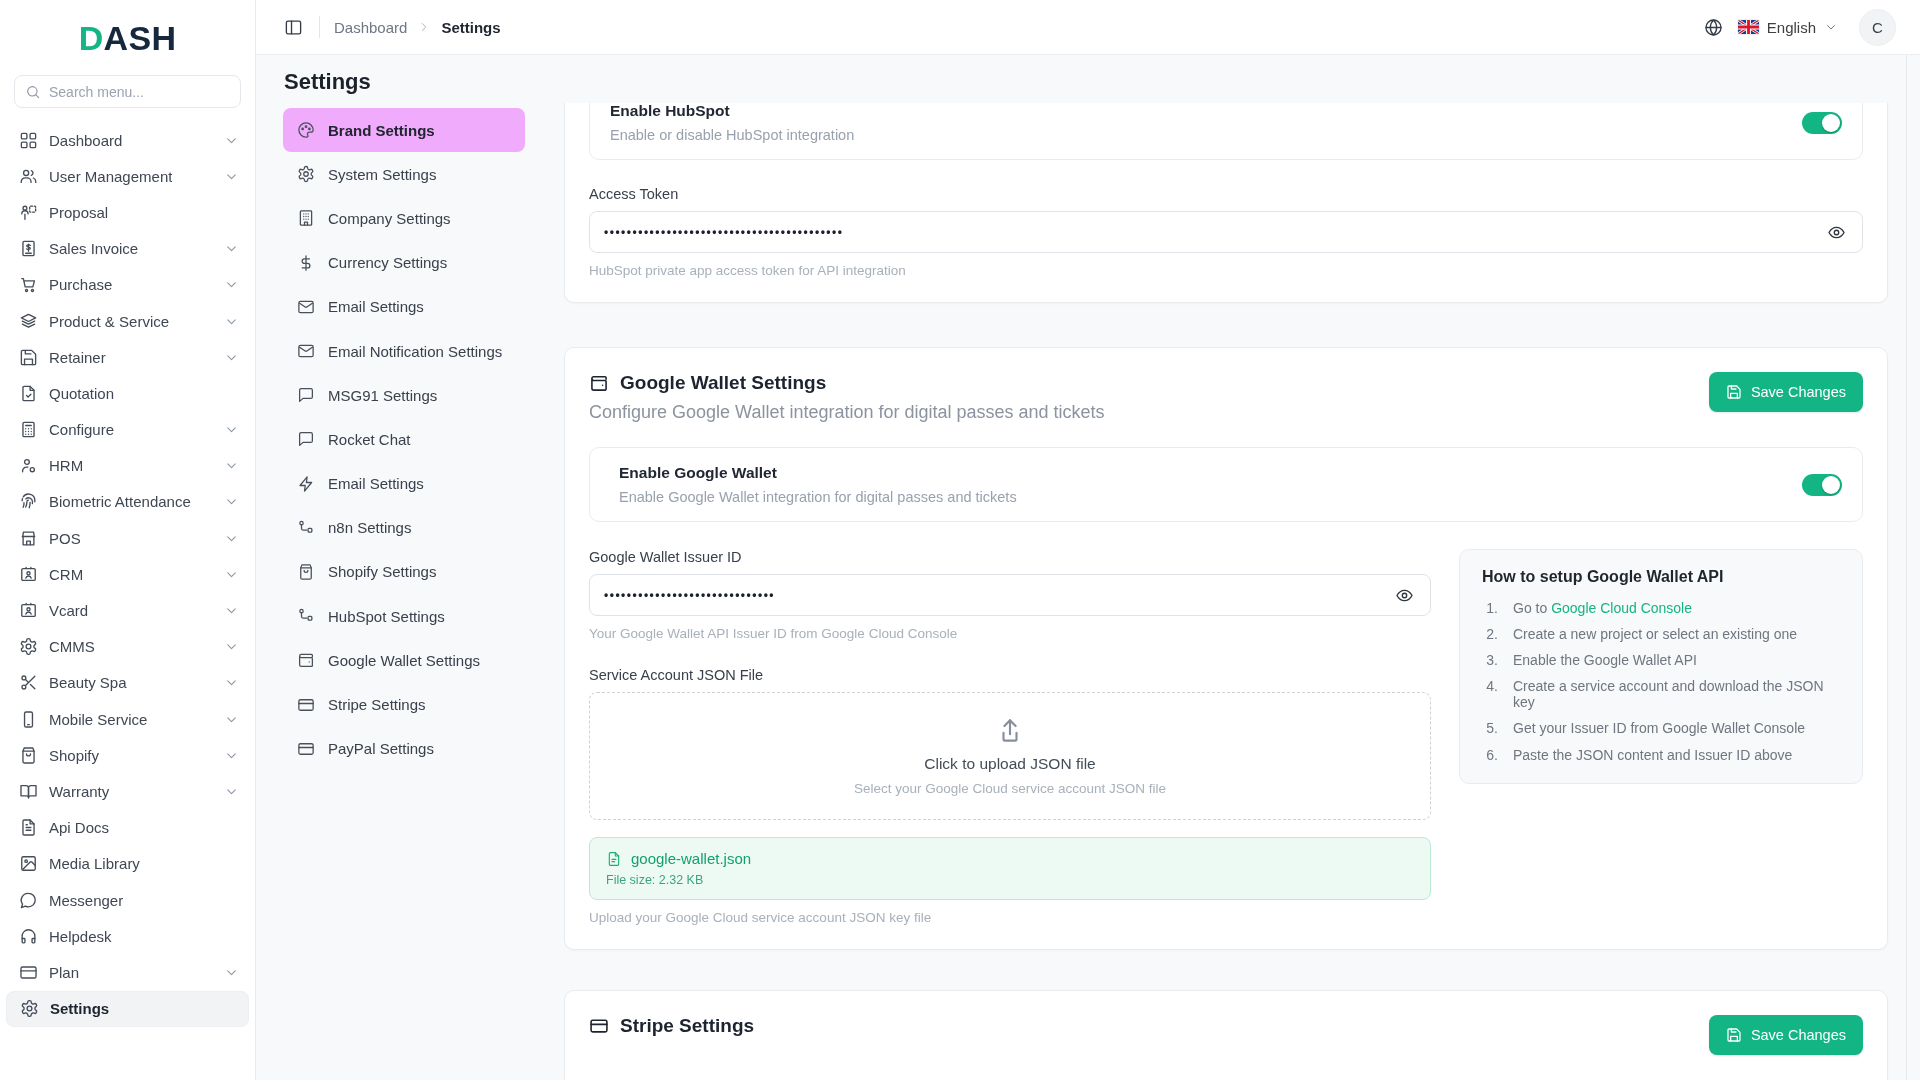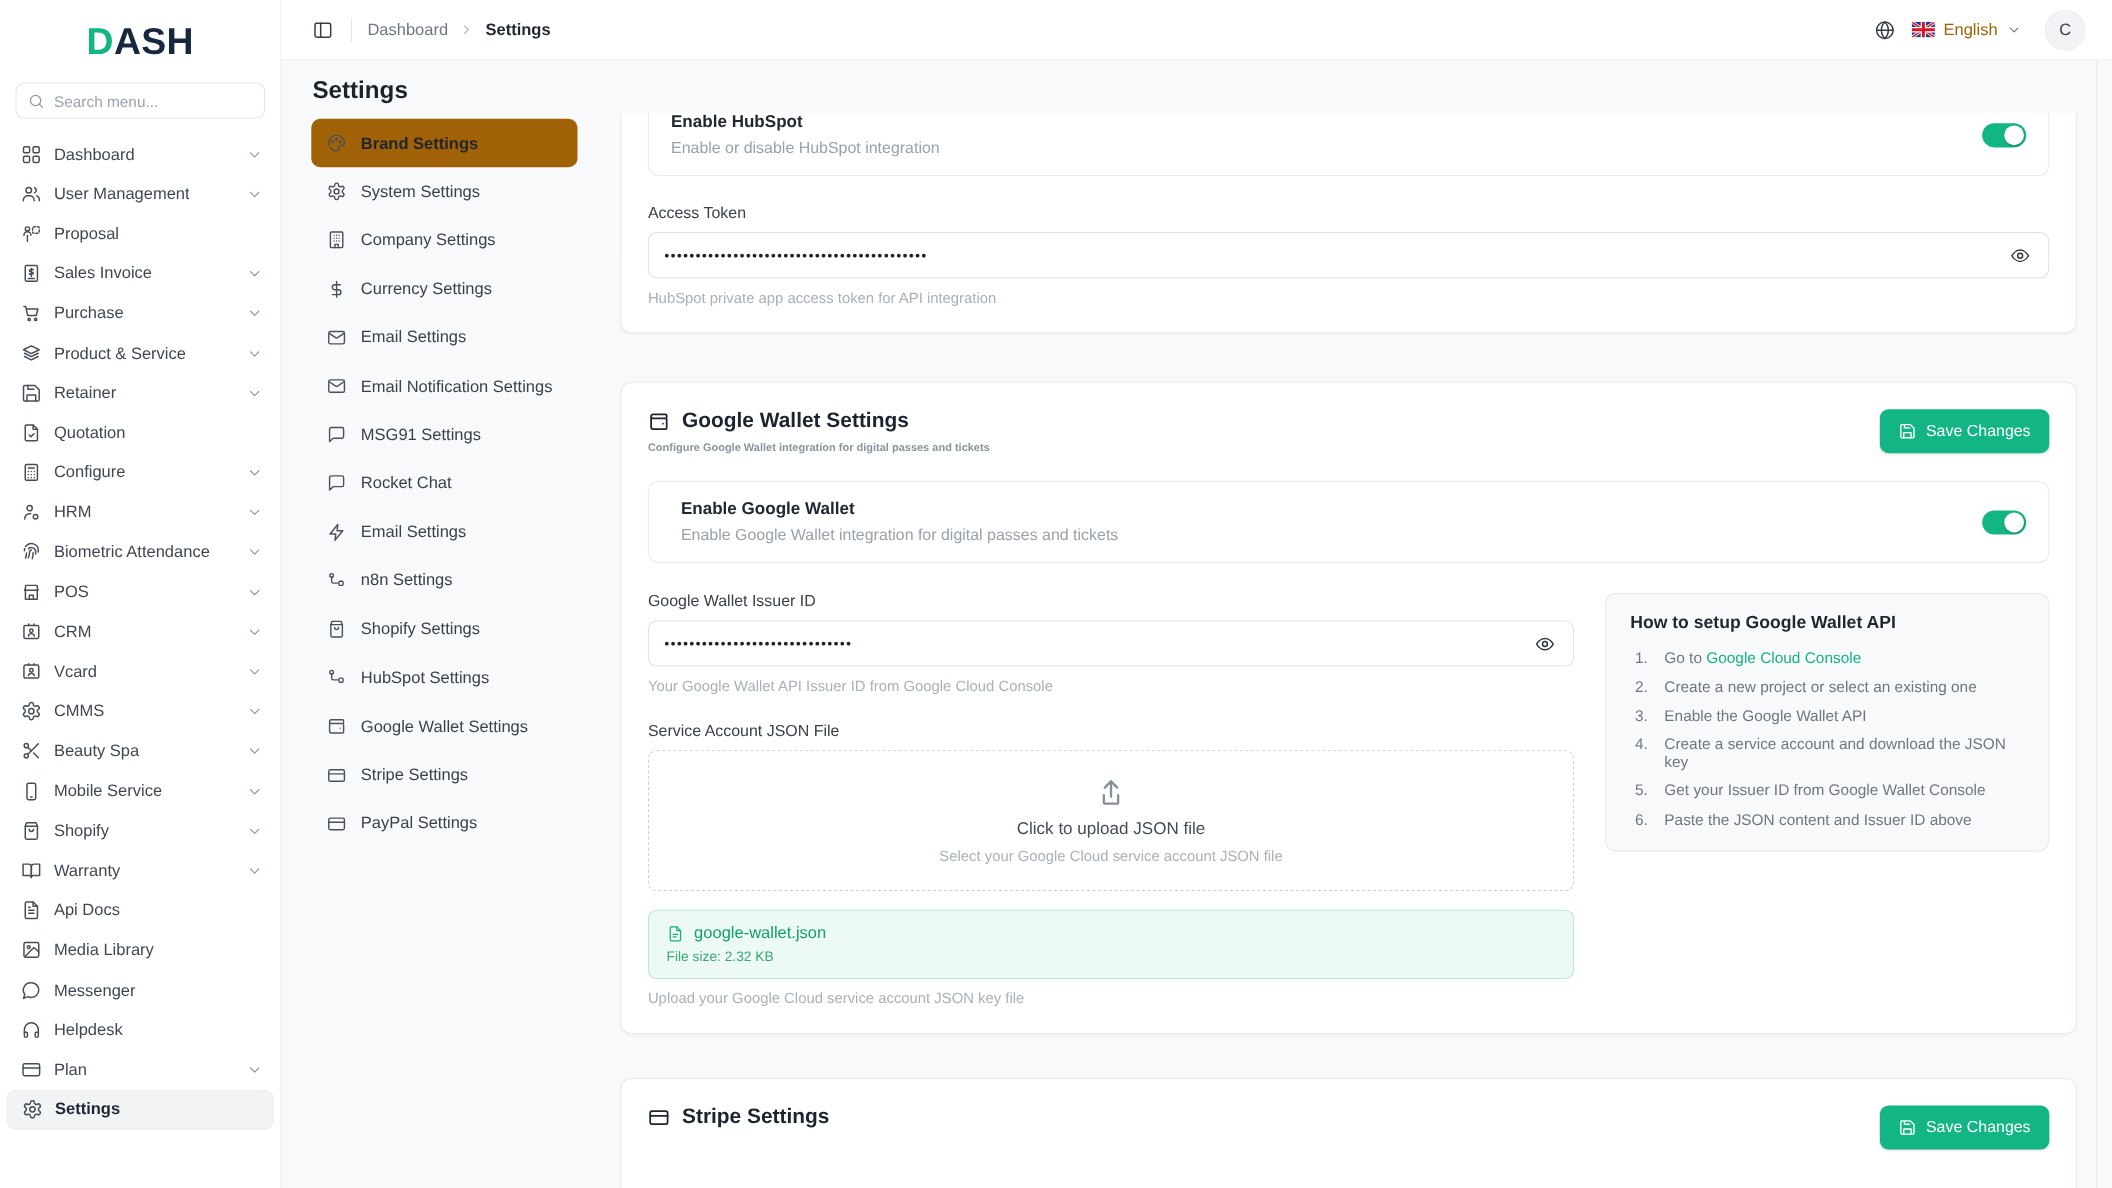--- a/index.html
+++ b/index.html
@@ -34,34 +34,34 @@
   .icon-btn .ic { width:19px; height:19px; }
   .tb-divider { width:1px; height:22px; background:#e3e6ea; }
   .crumb { display:flex; align-items:center; gap:10px; }
   .crumb-parent { color:#6f7784; font-size:15px; cursor:pointer; }
   .crumb-sep { width:14px; height:14px; color:#aab2bc; }
   .crumb-current { color:#1f2630; font-size:15px; font-weight:600; }
   .tb-right { margin-left:auto; display:flex; align-items:center; gap:13px; }
   .lang { display:flex; align-items:center; gap:8px; cursor:pointer; color:#343c47; }
   .lang .flag-wrap { width:21px; height:14px; border-radius:2px; overflow:hidden; display:block; box-shadow:0 0 0 1px rgba(0,0,0,.06); }
   .lang .flag-wrap svg { display:block; width:100%; height:100%; }
-  .lang-label { font-size:15px; color:#a16207; }
+  .lang-label { font-size:15px; color:#404040; }
   .lang .ic { width:14px; height:14px; color:#6d7581; }
   .avatar { width:37px; height:37px; border-radius:50%; background:#f1f3f5; border:1px solid #eceff2; display:flex; align-items:center; justify-content:center; font-size:15px; color:#39414d; cursor:pointer; margin-left:8px; }
 
   .page-head { padding:14px 28px 8px; flex:none; }
   .page-title { font-size:22px; font-weight:700; color:#1b222c; }
 
   .content { flex:1; overflow:hidden; position:relative; display:flex; align-items:flex-start; padding:4px 32px 0 27px; }
 
   
   .set-nav { width:242px; flex:none; margin-right:39px; padding-top:1px; }
   .set-item { height:44.2px; display:flex; align-items:center; gap:13px; padding:0 14px; border-radius:8px; font-size:15px; color:#39414d; cursor:pointer; }
   .set-item .mi { width:18px; height:18px; color:#49505c; flex:none; }
-  .set-item.active { background:#a16207; font-weight:600; color:#20262f; }
+  .set-item.active { background:#f0abfc; font-weight:600; color:#20262f; }
 
   
   .col-right { flex:1; min-width:0; margin-top:-47px; }
   .card { background:#fff; border:1px solid #e9ecef; border-radius:10px; padding:24px; box-shadow:0 1px 2px rgba(16,24,40,.03); }
   .card.mt { margin-top:44px; }
   .card.mt2 { margin-top:40px; }
 
   .enable-row { border:1px solid #e9ecef; border-radius:10px; padding:16px 20px; display:flex; align-items:center; justify-content:space-between; gap:20px; }
   .enable-title { font-size:15.5px; font-weight:700; color:#212833; }
   .enable-desc { font-size:14.5px; color:#98a1ad; margin-top:7px; }
@@ -72,21 +72,21 @@
   .field-label.first { margin-top:0; }
   .input { height:42px; border:1px solid #dfe3e8; border-radius:8px; background:#fff; display:flex; align-items:center; padding:0 14px; gap:10px; }
   .input input { flex:1; min-width:0; border:0; outline:0; font-size:12px; letter-spacing:1.5px; color:#1c222b; font-weight:700; background:transparent; font-family:inherit; }
   .eye-btn { background:none; border:0; cursor:pointer; color:#2f353d; display:flex; padding:2px; }
   .eye-btn .ic { width:19px; height:19px; }
   .helper { font-size:13.5px; color:#a8b0ba; margin-top:10px; }
 
   .sec-head { display:flex; align-items:flex-start; }
   .sec-title { display:flex; align-items:center; gap:11px; font-size:19px; font-weight:700; color:#1c2430; }
   .sec-title .ic { width:20px; height:20px; color:#1c2430; stroke-width:1.9; }
-  .sec-sub { font-size:10px; color:#8b939e; margin-top:8px;font-weight:bold; }
+  .sec-sub { font-size:18px; color:#8b939e; margin-top:8px; }
   .save-btn { margin-left:auto; background:var(--accent); color:#fff; border:0; border-radius:8px; height:40px; padding:0 17px; display:flex; align-items:center; gap:9px; font-size:14.5px; cursor:pointer; box-shadow:0 1px 2px rgba(16,24,40,.1); font-family:inherit; }
   .save-btn .ic { width:16px; height:16px; stroke-width:1.9; }
   .enable-row.mt { margin-top:24px;padding-left:29px; }
 
   .gw-grid { display:flex; align-items:flex-start; gap:28px; margin-top:27px; }
   .gw-left { width:842px; flex:none; }
   .howto { flex:1; min-width:0; background:#f8f9fa; border:1px solid #e9ecef; border-radius:10px; padding:18px 22px 20px; }
   .howto-title { font-size:16px; font-weight:700; color:#1f2630; margin-bottom:14px; }
   .howto ol { list-style:none; display:flex; flex-direction:column; gap:10px; }
   .howto li { display:flex; gap:15px; font-size:14px; color:#6e7680; line-height:1.15; }

